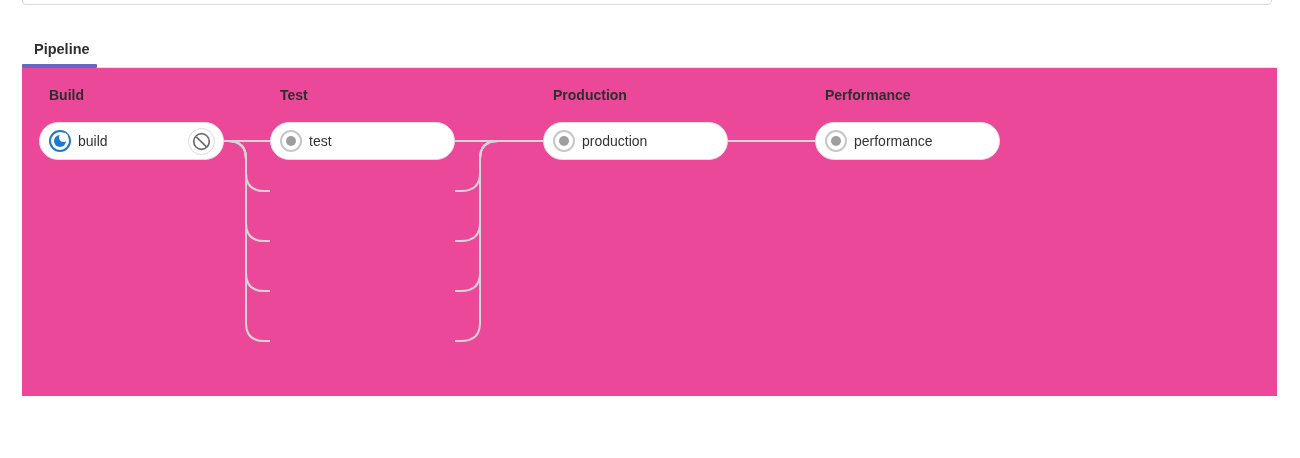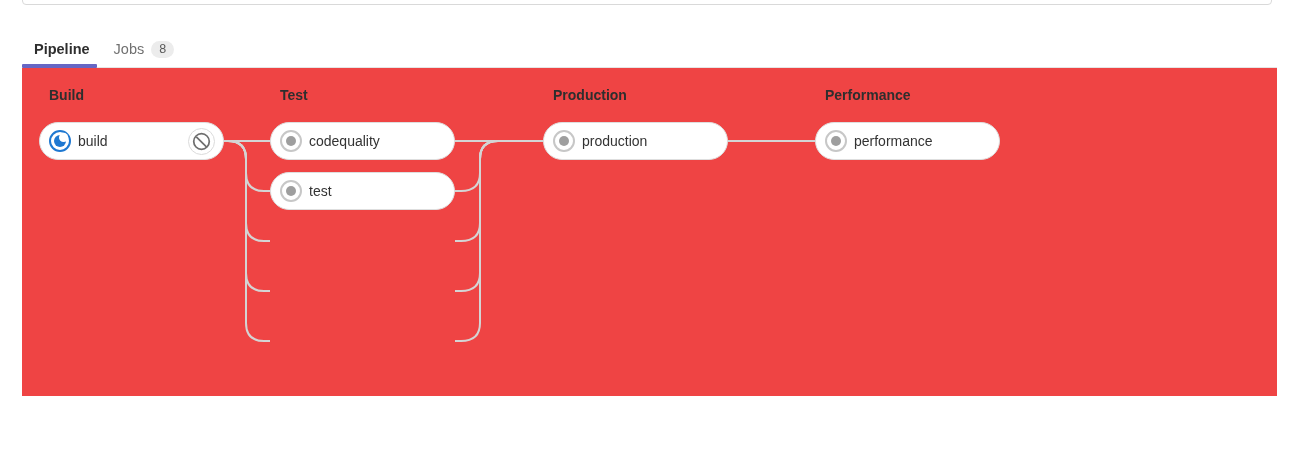--- a/index.html
+++ b/index.html
@@ -14,21 +14,21 @@
   
   .card-edge {
     position: absolute; left: 22px; top: -30px;
     width: 1250px; height: 35px;
     background: #fff; border: 1px solid #d9d9d9; border-radius: 4px;
   }
 
   
   .tabs {
     position: absolute; left: 22px; top: 30px; height: 38px;
-    display: flex; align-items: center;
+    display: flex; align-items: center; gap: 37px;
   }
   .tabbar-line {
     position: absolute; left: 22px; top: 67px; width: 1255px; height: 1px;
     background: #e5e5e5;
   }
   .tab {
     display: flex; align-items: center; gap: 7px;
     font-size: 14.5px; color: #707070; cursor: pointer;
     padding: 0 12px; height: 38px; text-decoration: none;
   }
@@ -41,21 +41,21 @@
     background: #ececec; color: #595959;
     font-size: 12.5px; line-height: 17px;
     min-width: 23px; height: 17px; padding: 0 7px;
     border-radius: 9px; text-align: center; font-weight: normal;
   }
 
   
   .graph {
     position: absolute; left: 22px; top: 68px;
     width: 1255px; height: 328px;
-    background: #ef4444;
+    background: #ec4899;
   }
   .connectors { position: absolute; left: 0; top: 0; pointer-events: none; }
   .connectors path { stroke: #d4d4d4; stroke-width: 2; fill: none; }
 
   .stage { position: absolute; top: 0; width: 185px; }
   .stage-title {
     position: absolute; top: 19px; left: 10px;
     font-size: 14px; font-weight: bold; color: #2e2e2e; white-space: nowrap;
   }
   .jobs { position: absolute; top: 54px; left: 0; display: flex; flex-direction: column; gap: 12px; }
@@ -82,24 +82,20 @@
 </head>
 <body>
 
 <div class="page">
 
   <div class="card-edge"></div>
 
   <nav class="tabs">
     <a class="tab active">
       <span>Pipeline</span>
-    </a>
-    <a class="tab">
-      <span>Jobs</span>
-      <span class="badge">8</span>
     </a>
   </nav>
   <div class="tabbar-line"></div>
   <div class="tab-indicator"></div>
 
   <div class="graph">
 
     <svg class="connectors" width="1255" height="328" viewBox="0 0 1255 328">
       <path d="M202 73 H248"></path>
       <path d="M202 73 H206 Q224 73 224 91 L224 105 Q224 123 242 123 H248"></path>
@@ -135,27 +131,20 @@
     </div>
 
     <div class="stage" style="left:248px">
       <h3 class="stage-title">Test</h3>
       <div class="jobs">
         <div class="job">
           <svg class="status-icon" viewBox="0 0 22 22">
             <circle cx="11" cy="11" r="10" fill="#ffffff" stroke="#c7c7c7" stroke-width="2"></circle>
             <circle cx="11" cy="11" r="5" fill="#9e9e9e"></circle>
           </svg>
-          <span class="job-label">codequality</span>
-        </div>
-        <div class="job">
-          <svg class="status-icon" viewBox="0 0 22 22">
-            <circle cx="11" cy="11" r="10" fill="#ffffff" stroke="#c7c7c7" stroke-width="2"></circle>
-            <circle cx="11" cy="11" r="5" fill="#9e9e9e"></circle>
-          </svg>
           <span class="job-label">test</span>
         </div>
       </div>
     </div>
 
     <div class="stage" style="left:521px">
       <h3 class="stage-title">Production</h3>
       <div class="jobs">
         <div class="job">
           <svg class="status-icon" viewBox="0 0 22 22">

